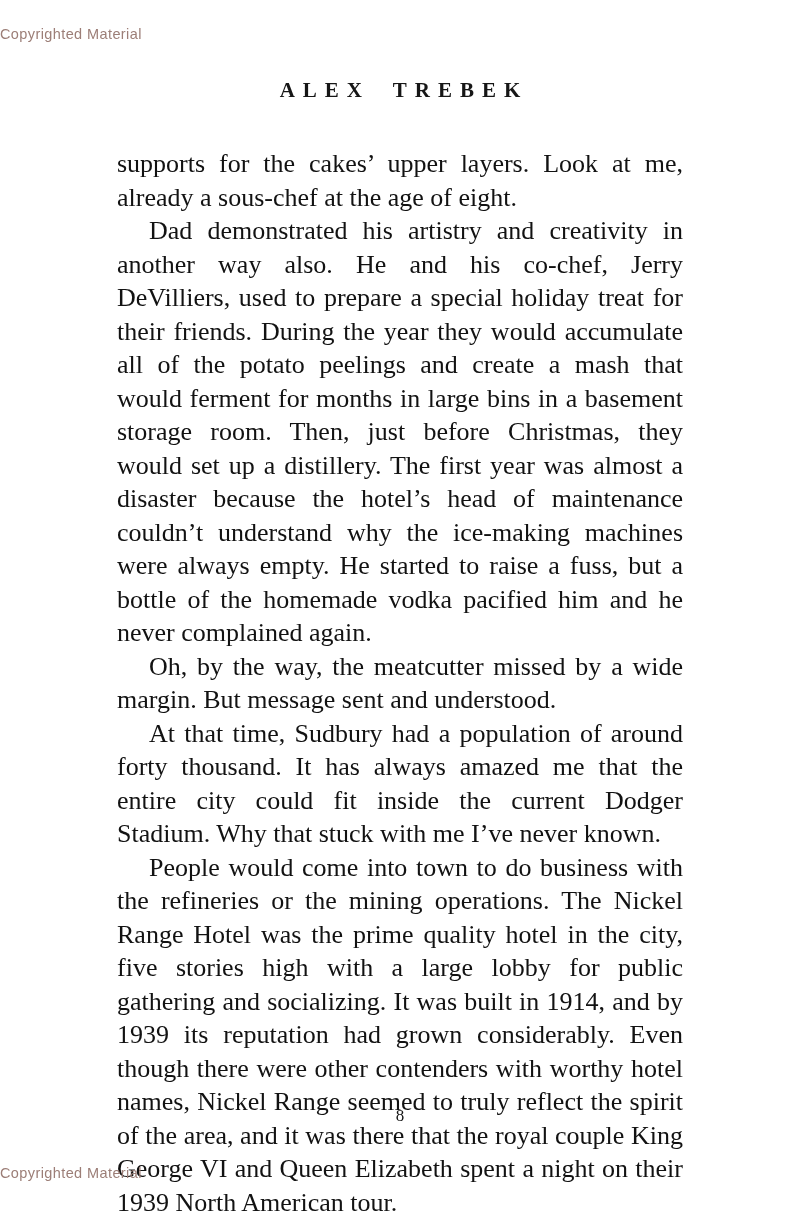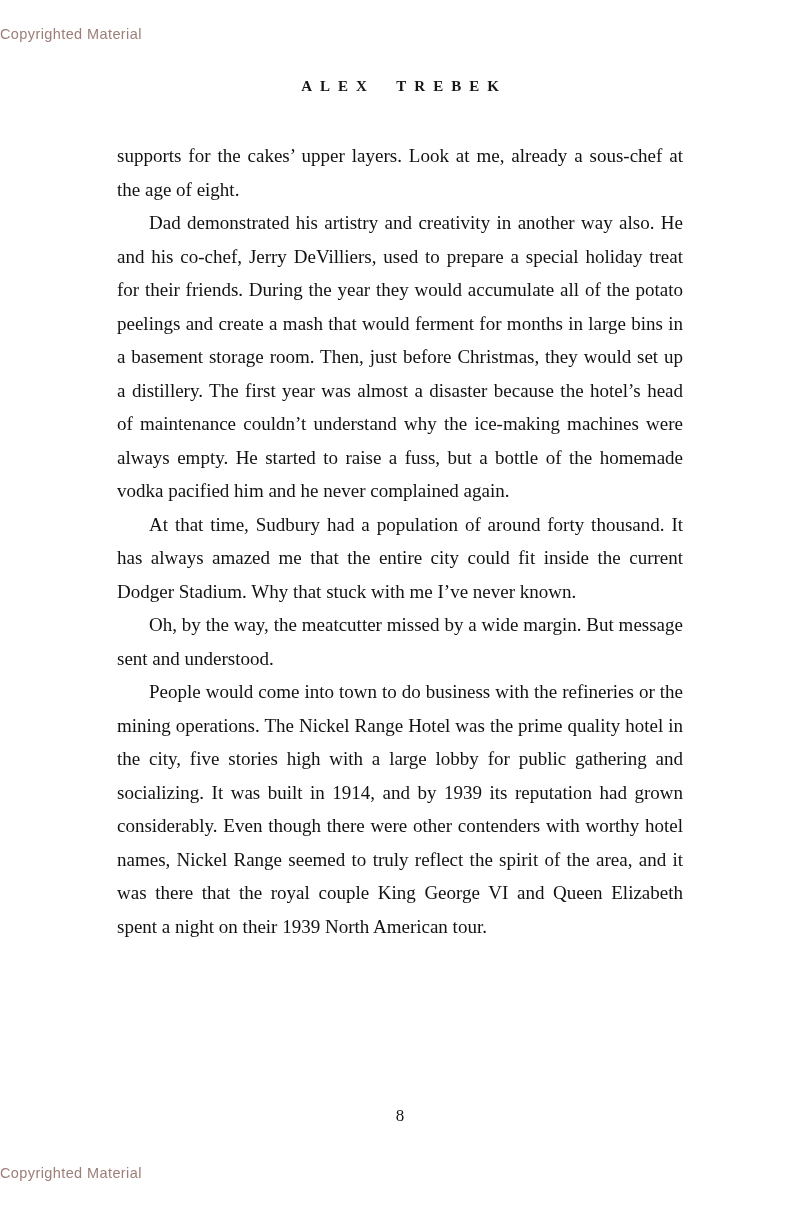--- a/index.html
+++ b/index.html
@@ -25,31 +25,31 @@
     color: var(--copyright-color, #9c7e77);
     letter-spacing: 0.4px;
   }
   #top-notice {
     padding-top: 26px;
   }
   #book-header {
     margin-top: 36px;
     width: 100%;
     text-align: center;
-    font-size: 15px;
+    font-size: 21px;
     font-weight: bold;
     color: #161616;
     letter-spacing: 8px;
     word-spacing: 10px;
     text-indent: 8px; 
   }
   #body-text {
     width: 566px;
     margin: 44px auto 4px auto;
-    font-size: 19px;
+    font-size: 26px;
     line-height: 33.5px;
     color: #121212;
     text-align: justify;
   }
   #body-text p {
     margin: 0;
     padding: 0;
   }
   #body-text p.indent {
     text-indent: 32px;
@@ -74,22 +74,22 @@
 
 <div id="page">
 
   <div id="top-notice" class="copyright-notice">Copyrighted Material</div>
 
   <div id="book-header">ALEX TREBEK</div>
 
   <div id="body-text">
       <p>supports for the cakes’ upper layers. Look at me, already a sous-chef at the age of eight.</p>
       <p class="indent">Dad demonstrated his artistry and creativity in another way also. He and his co-chef, Jerry DeVilliers, used to prepare a special holiday treat for their friends. During the year they would accumulate all of the potato peelings and create a mash that would ferment for months in large bins in a basement storage room. Then, just before Christmas, they would set up a distillery. The first year was almost a disaster because the hotel’s head of maintenance couldn’t understand why the ice-making machines were always empty. He started to raise a fuss, but a bottle of the homemade vodka pacified him and he never complained again.</p>
+      <p class="indent">Oh, by the way, the meatcutter missed by a wide margin. But message sent and understood.</p>
       <p class="indent">At that time, Sudbury had a population of around forty thousand. It has always amazed me that the entire city could fit inside the current Dodger Stadium. Why that stuck with me I’ve never known.</p>
-      <p class="indent">Oh, by the way, the meatcutter missed by a wide margin. But message sent and understood.</p>
       <p class="indent">People would come into town to do business with the refineries or the mining operations. The Nickel Range Hotel was the prime quality hotel in the city, five stories high with a large lobby for public gathering and socializing. It was built in 1914, and by 1939 its reputation had grown considerably. Even though there were other contenders with worthy hotel names, Nickel Range seemed to truly reflect the spirit of the area, and it was there that the royal couple King George VI and Queen Elizabeth spent a night on their 1939 North American tour.</p>
     </div>
 
   <div id="page-number">8</div>
 
   <div id="bottom-notice" class="copyright-notice">Copyrighted Material</div>
 
 </div>
 
 </body></html>

